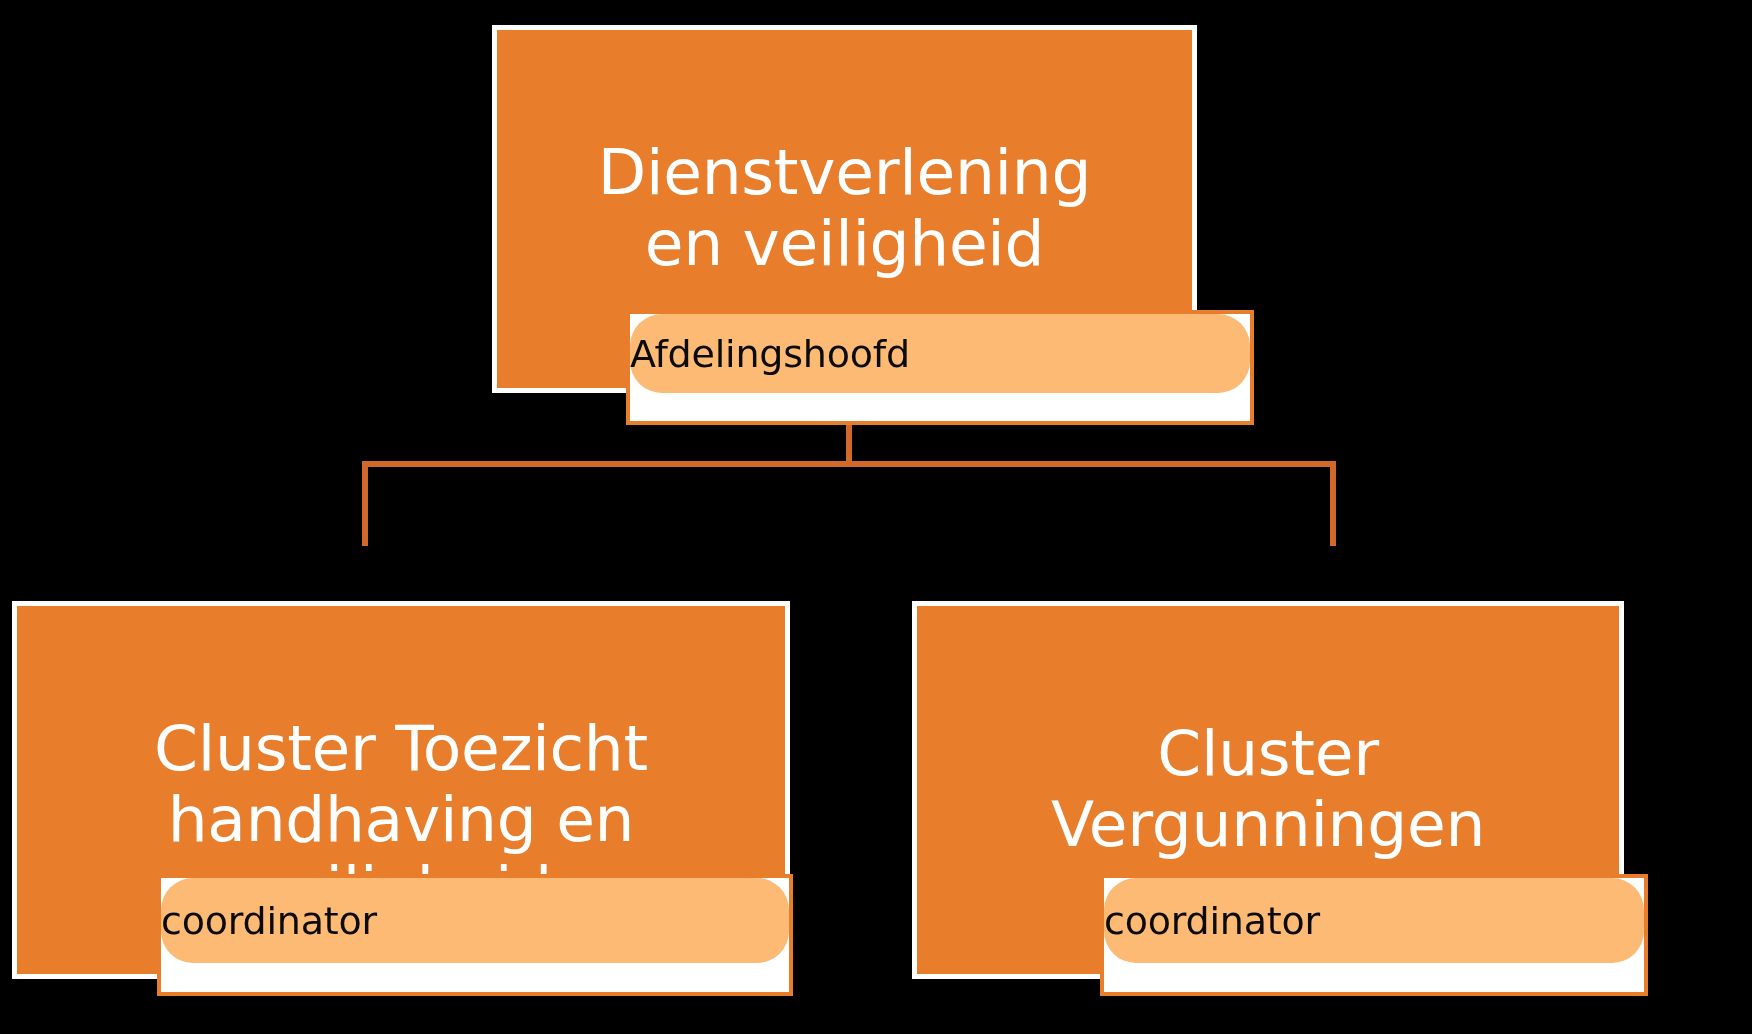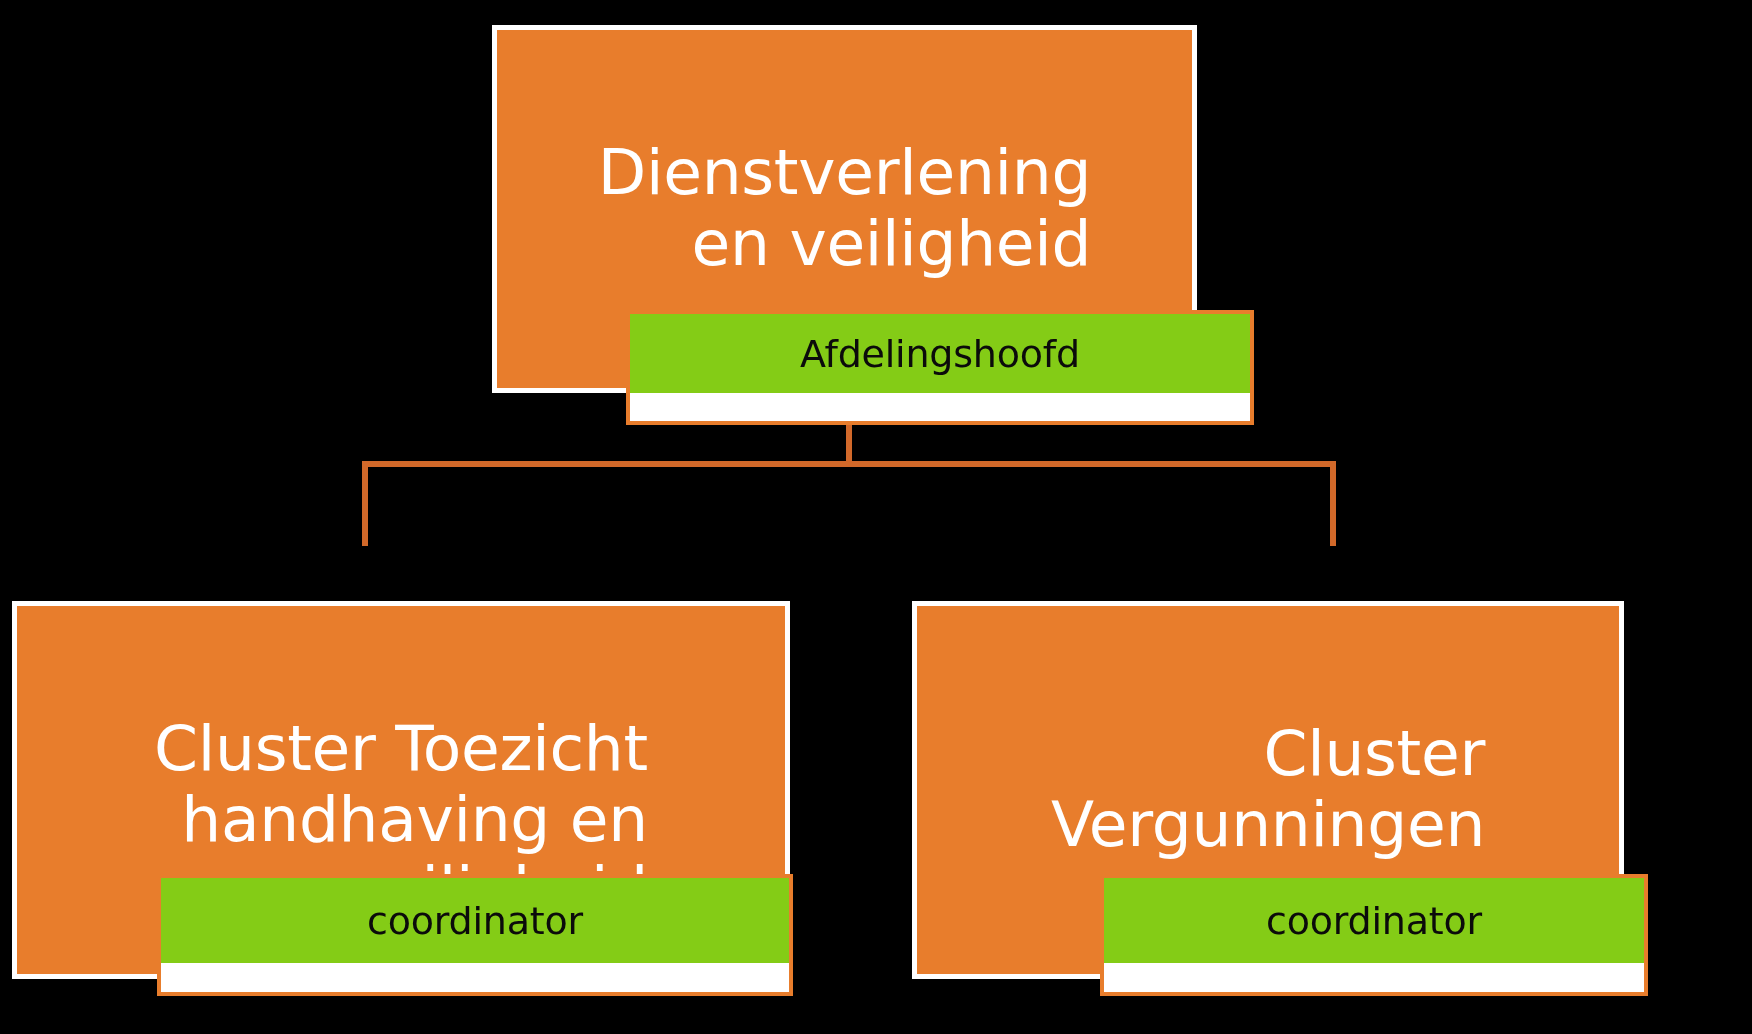--- a/index.html
+++ b/index.html
@@ -35,21 +35,21 @@
     position: absolute;
     background: #E87D2C;
     border: 5px solid #FFFFFF;
     box-sizing: border-box;
     display: flex;
     align-items: center;
     justify-content: center;
   }
   .node-title {
     color: #FFFFFF;
-    text-align: right;
+    text-align: center;
     font-weight: 400;
     line-height: 1.12;
     font-family: "DejaVu Sans", "Liberation Sans", sans-serif;
     letter-spacing: -0.3px;
     white-space: pre-line;
   }
 
   #node-root {
     left: 492px; top: 25px;
     width: 705px; height: 368px;
@@ -77,24 +77,25 @@
     position: absolute;
     background: #FFFFFF;
     border: 4px solid #E87D2C;
     box-sizing: border-box;
     display: flex;
     align-items: flex-start;
     justify-content: center;
   }
   .role-inner {
     width: 100%;
-    background: #84cc16;
+    background: #fdba74;
     display: flex;
     align-items: center;
-    justify-content: center;
+    justify-content: flex-start;
+    border-radius: 32px;
   }
   .role-text {
     color: #0B0B0B;
     font-size: 38px;
     font-family: "DejaVu Sans", "Liberation Sans", sans-serif;
     font-weight: 400;
     text-align: center;
     letter-spacing: -0.2px;
   }
 

